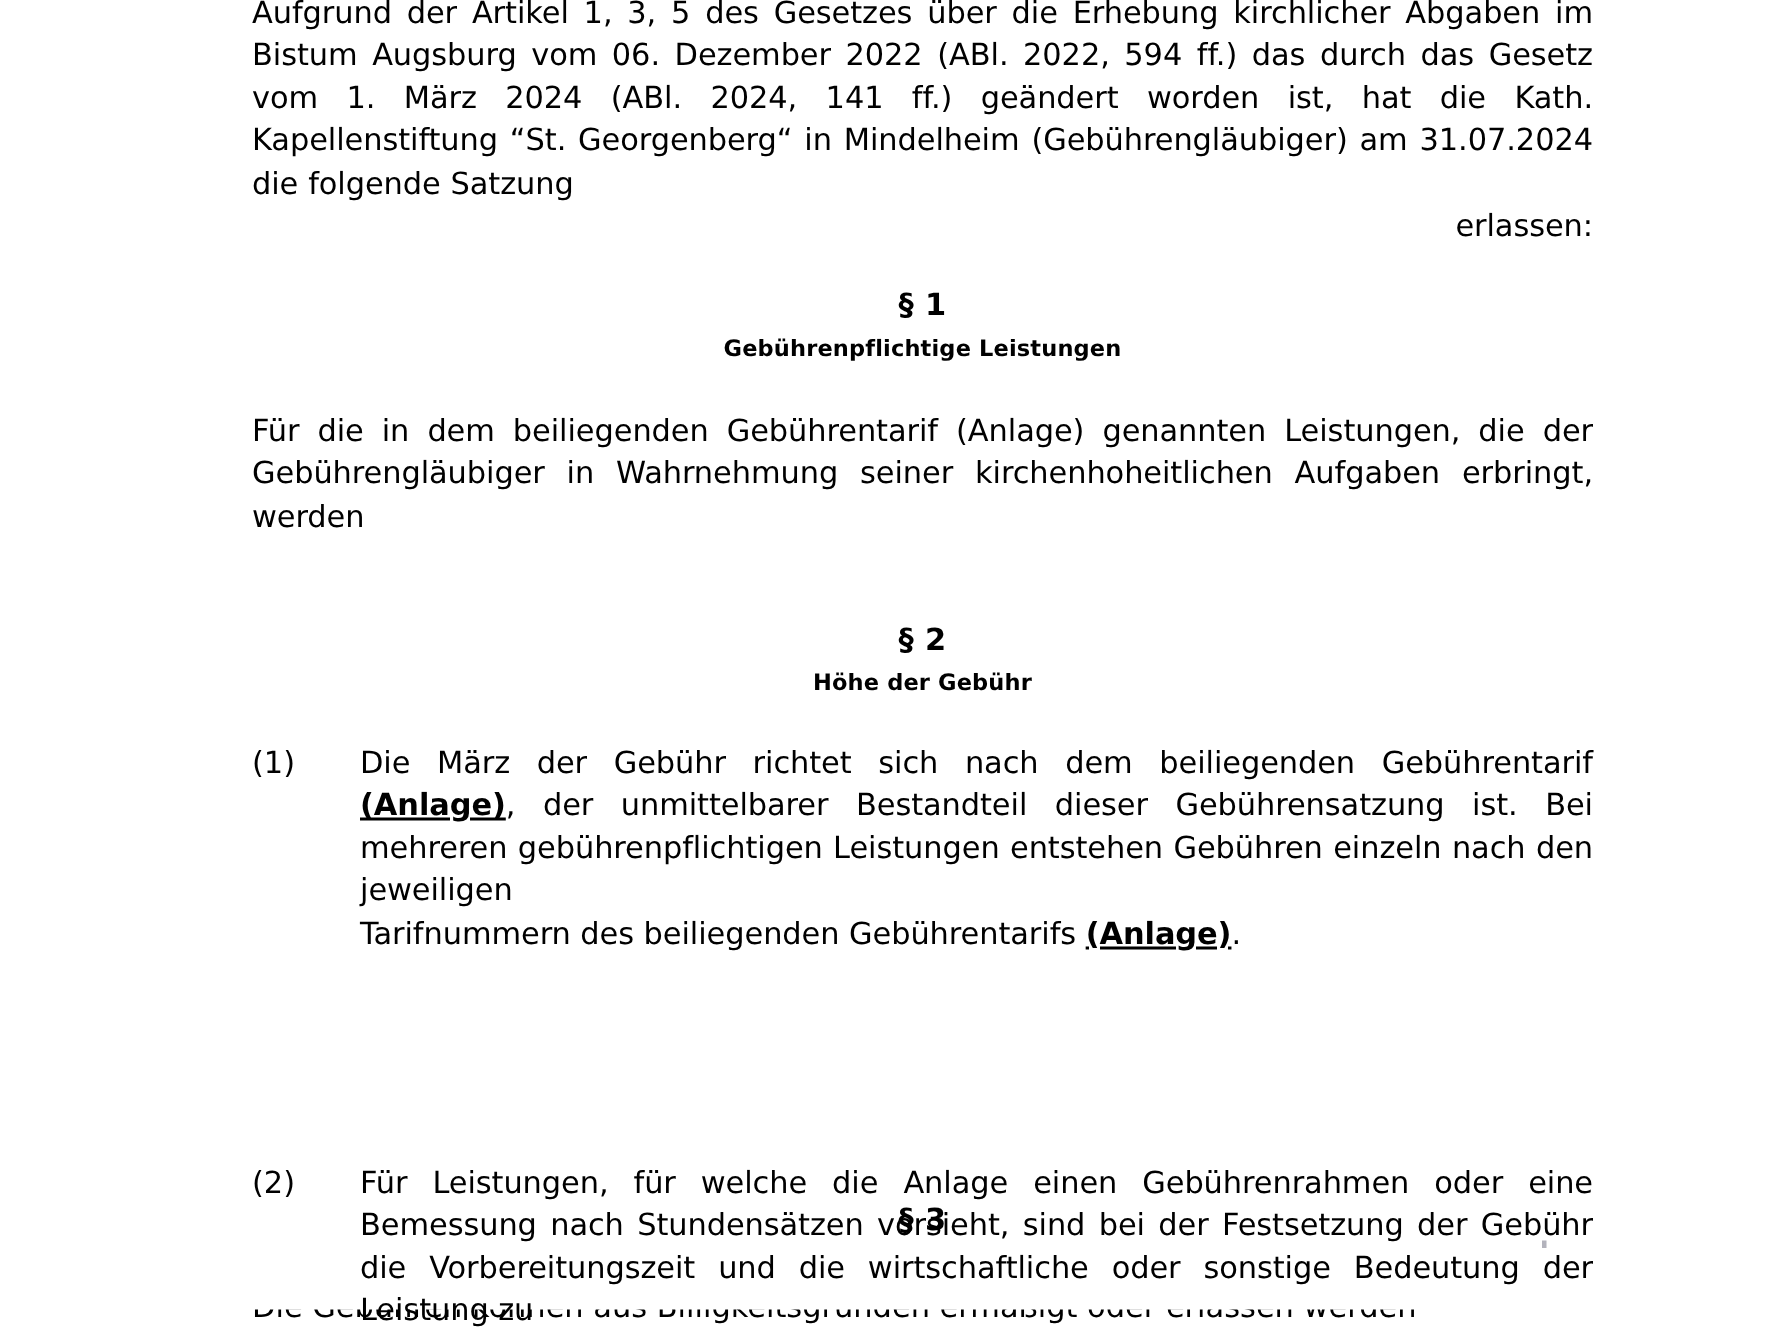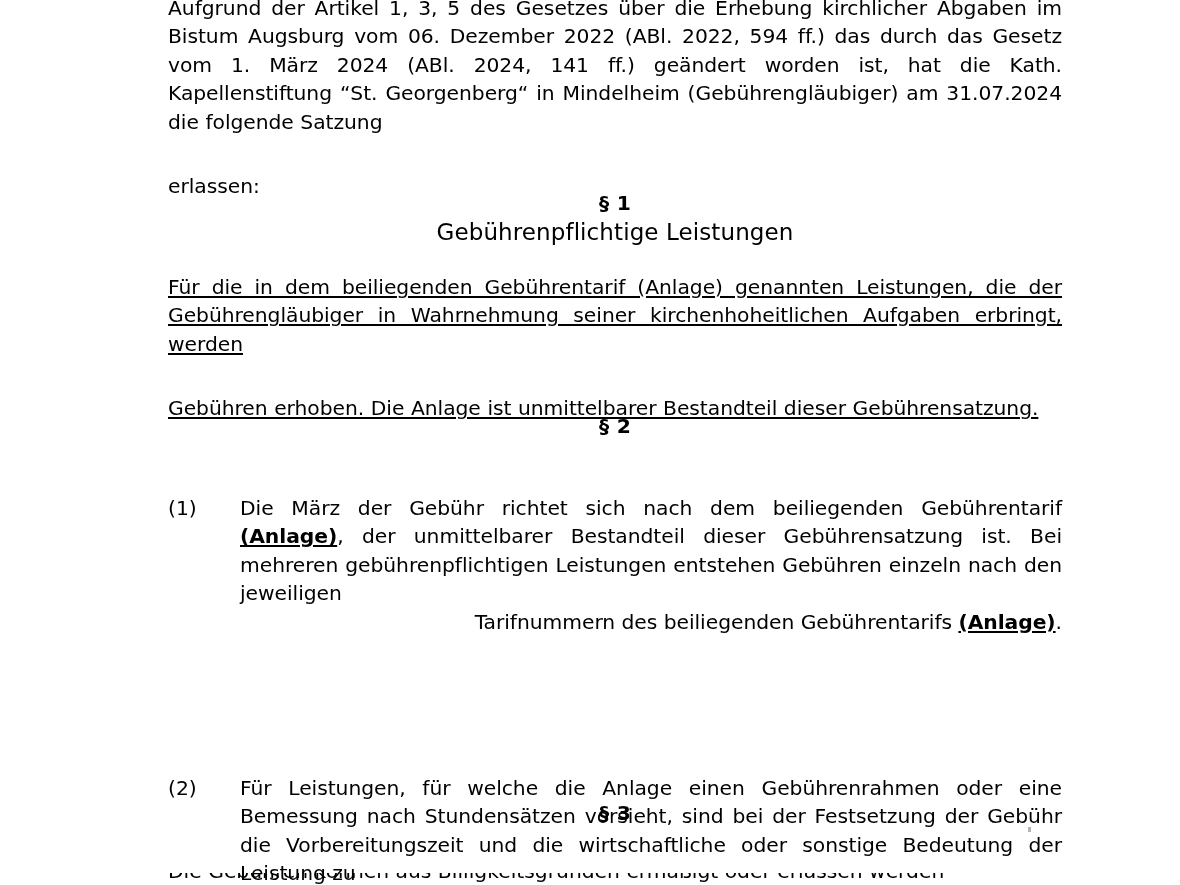--- a/index.html
+++ b/index.html
@@ -36,38 +36,37 @@
   .para {
     font-size: 20.3px;
     line-height: 28.4px;
     text-align: justify;
     text-justify: inter-word;
     letter-spacing: -0.05px;
     word-spacing: 0.2px;
   }
   .para > .endline {
     display: block;
-    text-align: left;
-    margin-top: 36px;
+    text-align: right;
   }
 
   
   .heading-block {
     text-align: center;
   }
   .sec-num {
     font-size: 20.3px;
     line-height: 28.4px;
     font-weight: bold;
     letter-spacing: 0.2px;
   }
   .sec-title {
-    font-size: 23px;
+    font-size: 15px;
     line-height: 30px;
-    font-weight: 400;
+    font-weight: 700;
     letter-spacing: 0.1px;
   }
 
   
   .clause {
     position: relative;
     font-size: 20.3px;
     line-height: 28.4px;
   }
   .clause-marker {
@@ -80,21 +79,21 @@
     text-align: left;
   }
   .clause-body {
     margin-left: 72px;
     text-align: justify;
     text-justify: inter-word;
     letter-spacing: -0.05px;
   }
   .clause-body .endline {
     display: block;
-    text-align: right;
+    text-align: left;
   }
 
   b, .bold { font-weight: bold; text-decoration: underline; }
 
   
   .speck {
     position: absolute;
     width: 3px;
     height: 5px;
     background: #9a9aa5;
@@ -127,27 +126,27 @@
   <div class="col para" style="top: -6px;">
     <span>Aufgrund der Artikel 1, 3, 5 des Gesetzes über die Erhebung kirchlicher Abgaben im Bistum Augsburg vom 06. Dezember 2022 (ABl. 2022, 594 ff.) das durch das Gesetz vom 1. März 2024 (ABl. 2024, 141 ff.) geändert worden ist, hat die Kath. Kapellenstiftung “St. Georgenberg“ in Mindelheim (Gebührengläubiger) am 31.07.2024 die folgende Satzung</span>
     <span class="endline">erlassen:</span>
   </div>
 
   <div class="col heading-block" style="top: 189px;">
     <div class="sec-num">§ 1</div>
     <div class="sec-title">Gebührenpflichtige Leistungen</div>
   </div>
 
-  <div class="col para" style="top: 273px; text-decoration: underline;">
+  <div class="col para" style="top: 273px;">
     <span>Für die in dem beiliegenden Gebührentarif (Anlage) genannten Leistungen, die der Gebührengläubiger in Wahrnehmung seiner kirchenhoheitlichen Aufgaben erbringt, werden</span>
-    <span class="endline">Gebühren erhoben. Die Anlage ist unmittelbarer Bestandteil dieser Gebührensatzung.</span>
   </div>
 
   <div class="col heading-block" style="top: 412px;">
     <div class="sec-num">§ 2</div>
+    <div class="sec-title">Höhe der Gebühr</div>
   </div>
 
   <div class="col clause" style="top: 494px;">
     <span class="clause-marker">(1)</span>
     <div class="clause-body">
       <span>Die März der Gebühr richtet sich nach dem beiliegenden Gebührentarif </span><b>(Anlage)</b><span>, der unmittelbarer Bestandteil dieser Gebührensatzung ist. Bei mehreren gebührenpflichtigen Leistungen entstehen Gebühren einzeln nach den jeweiligen</span>
       <span class="endline"><span>Tarifnummern des beiliegenden Gebührentarifs </span><b>(Anlage)</b><span>.</span></span>
     </div>
   </div>
 

